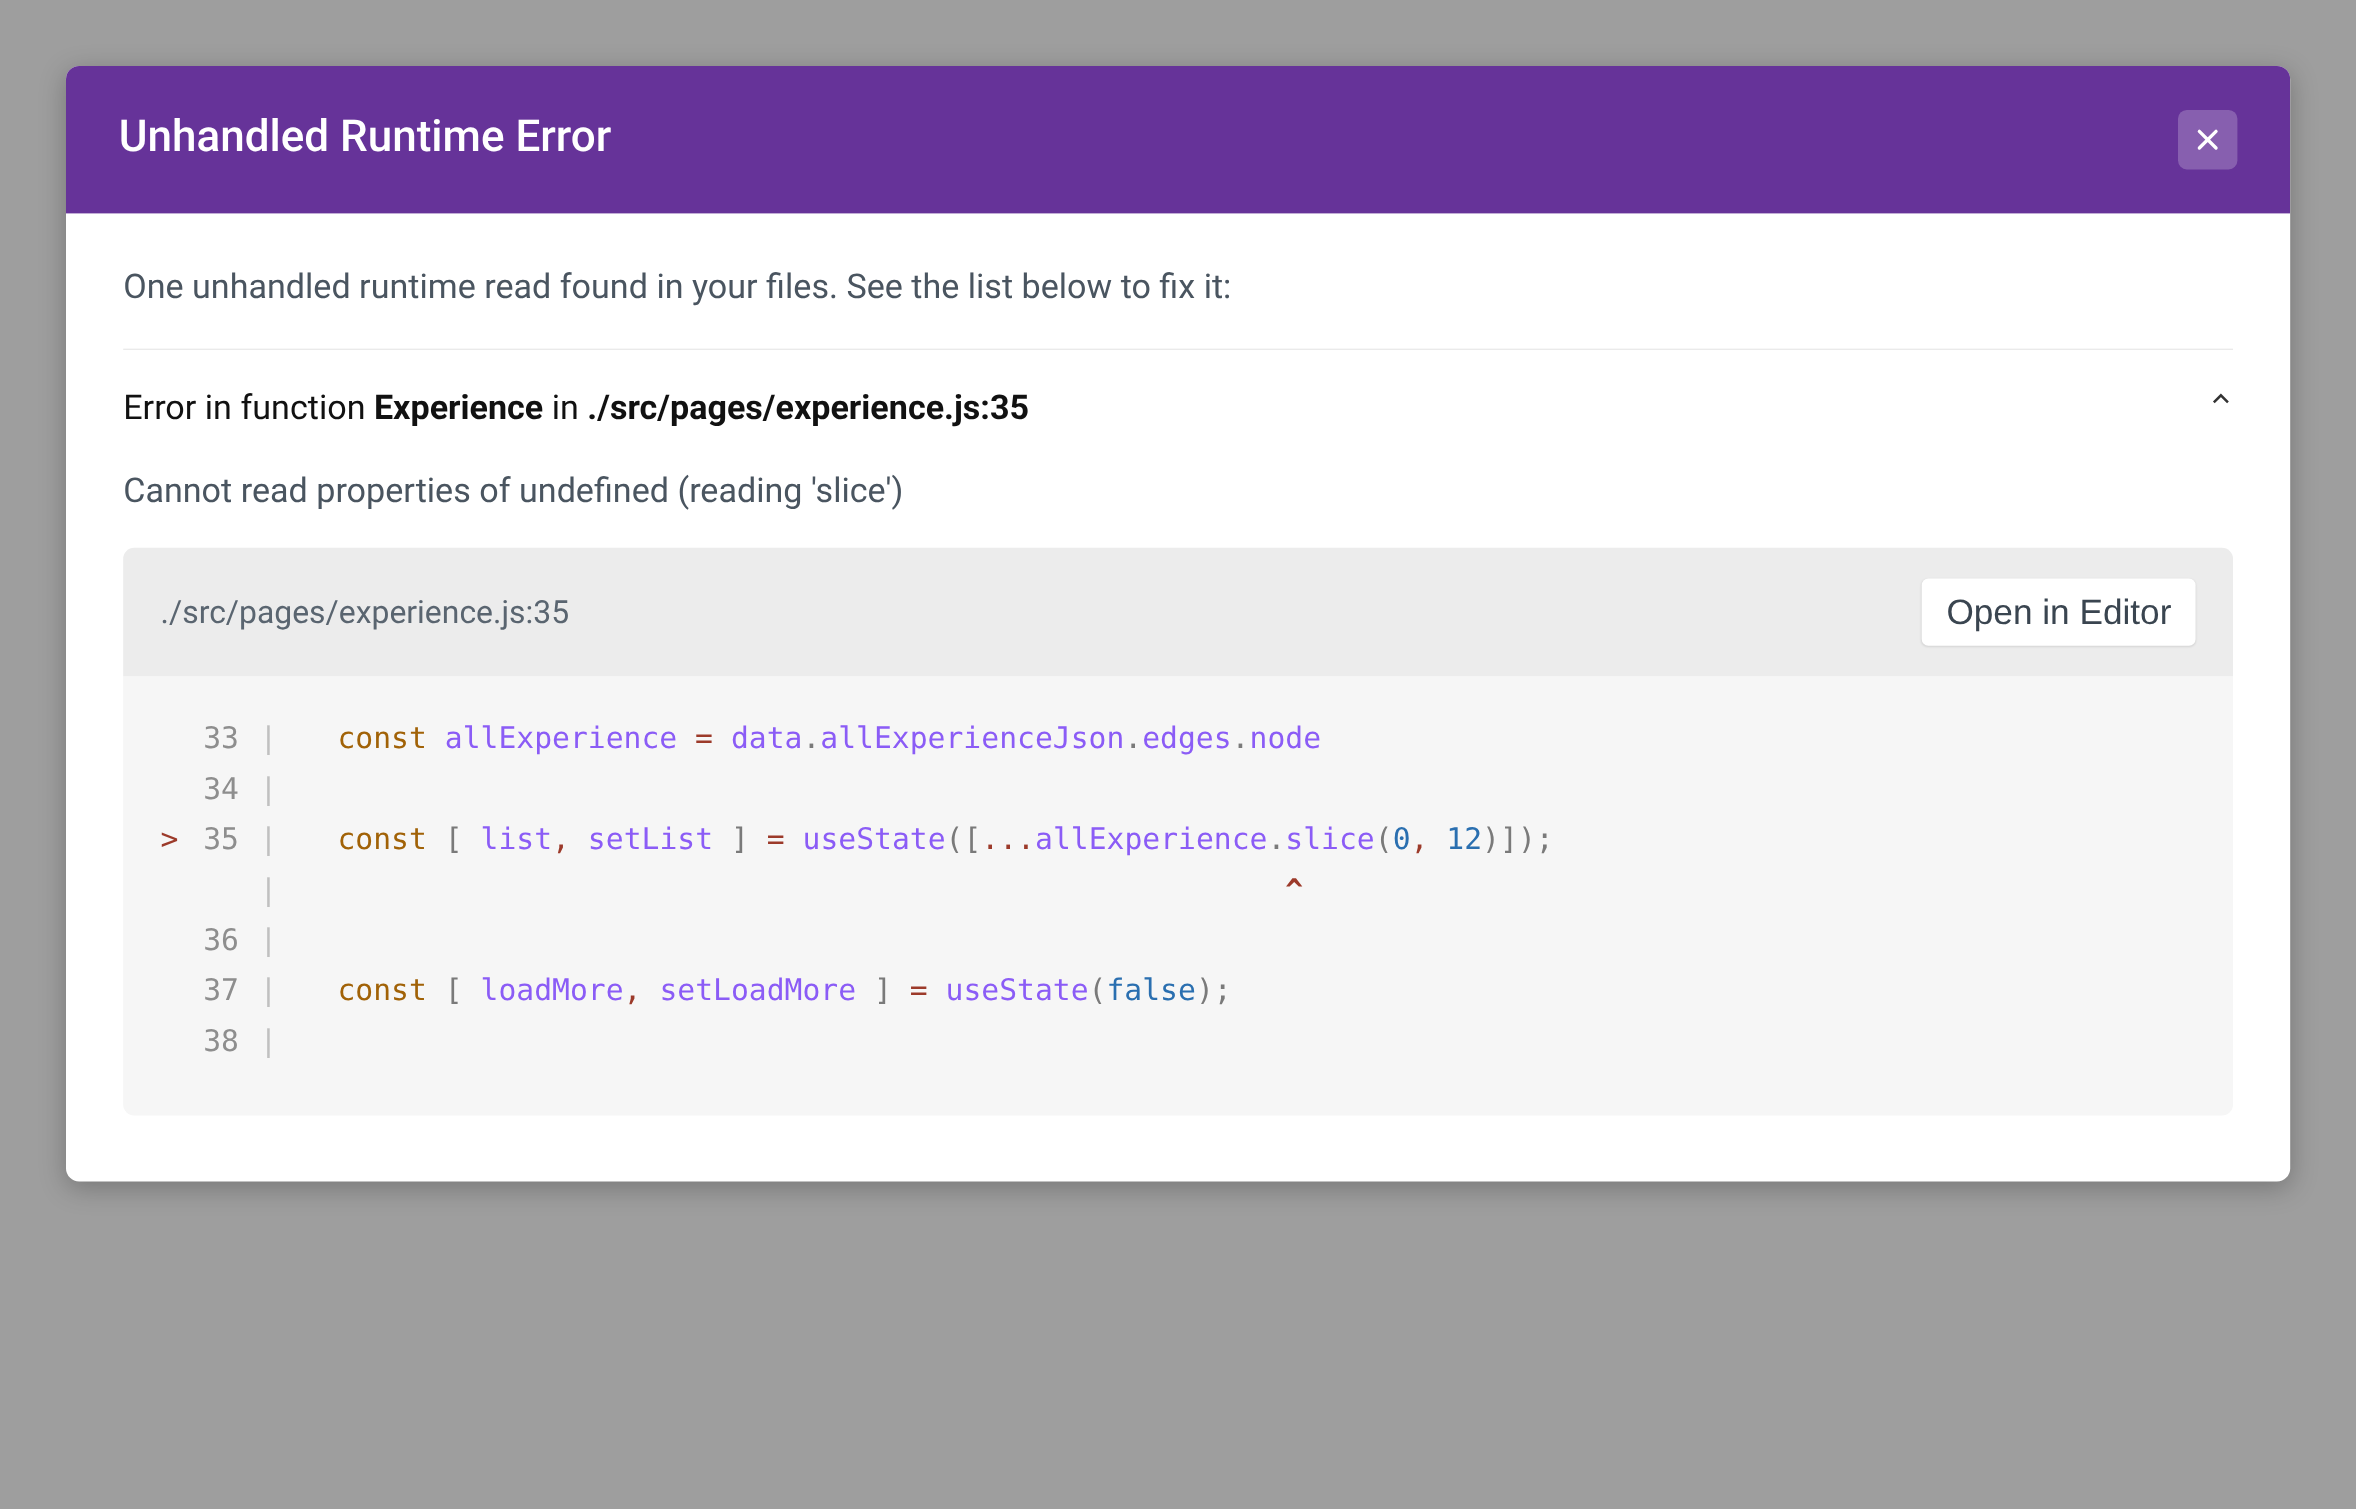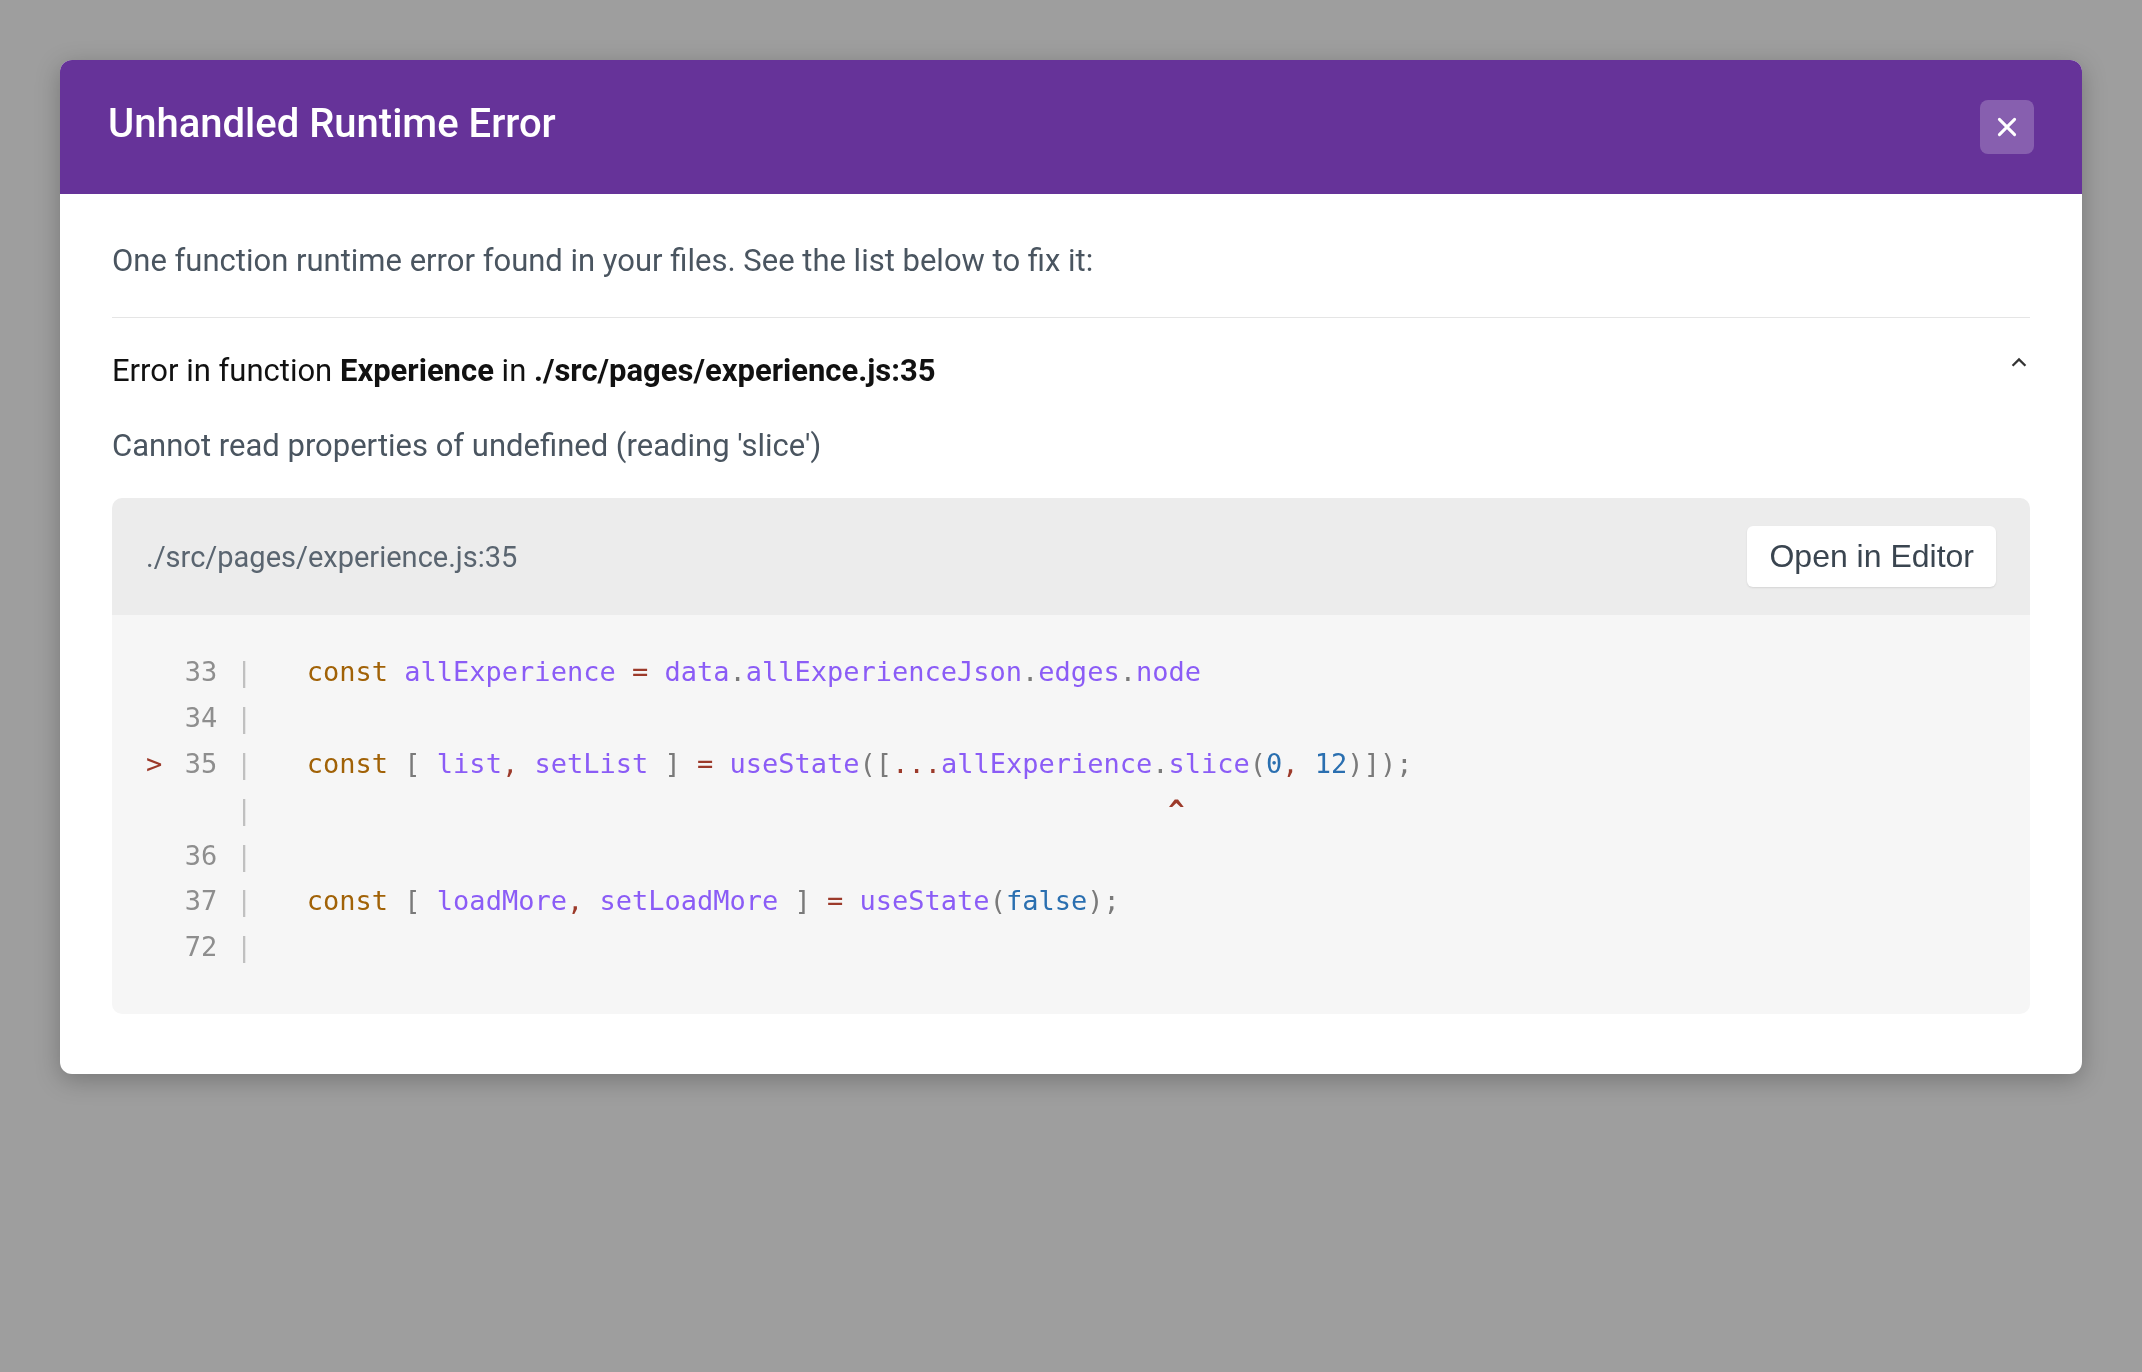--- a/index.html
+++ b/index.html
@@ -89,21 +89,21 @@
   <div class="header">
     <h1>Unhandled Runtime Error</h1>
     <div class="close-btn">
       <svg viewBox="0 0 24 24">
           <path d="M5 5 L19 19 M19 5 L5 19" fill="none" stroke-linecap="round"></path>
         </svg>
     </div>
   </div>
 
   <div class="body">
-    <p class="intro">One function runtime error found in your files. See the list below to fix it:</p>
+    <p class="intro">One unhandled runtime read found in your files. See the list below to fix it:</p>
     <hr class="divider">
 
     <div class="err-title-row">
       <div class="err-title">
         <span>Error in function </span><span class="fn">Experience</span><span> in </span><span class="path">./src/pages/experience.js:35</span>
       </div>
       <div class="chevron">
         <svg viewBox="0 0 24 24">
             <polyline points="5 15 12 8 19 15"></polyline>
           </svg>
@@ -117,16 +117,16 @@
       <button class="open-editor">Open in Editor</button>
     </div>
 
     <div class="code-block" id="code-block">
         <div class="code-line"><span class="gutter-marker"> </span><span class="gutter-num">33</span><span class="gutter-pipe">|</span><span><span>  </span><span class="tok-keyword">const</span><span> </span><span class="tok-ident">allExperience</span><span> </span><span class="tok-equals">=</span><span> </span><span class="tok-ident">data</span><span class="tok-punct">.</span><span class="tok-ident">allExperienceJson</span><span class="tok-punct">.</span><span class="tok-ident">edges</span><span class="tok-punct">.</span><span class="tok-ident">node</span></span></div>
         <div class="code-line"><span class="gutter-marker"> </span><span class="gutter-num">34</span><span class="gutter-pipe">|</span><span></span></div>
         <div class="code-line"><span class="gutter-marker">&gt;</span><span class="gutter-num">35</span><span class="gutter-pipe">|</span><span><span>  </span><span class="tok-keyword">const</span><span> </span><span class="tok-punct">[</span><span> </span><span class="tok-ident">list</span><span class="tok-equals">,</span><span> </span><span class="tok-ident">setList</span><span> </span><span class="tok-punct">]</span><span> </span><span class="tok-equals">=</span><span> </span><span class="tok-ident">useState</span><span class="tok-punct">(</span><span class="tok-punct">[</span><span class="tok-equals">...</span><span class="tok-ident">allExperience</span><span class="tok-punct">.</span><span class="tok-ident">slice</span><span class="tok-punct">(</span><span class="tok-num">0</span><span class="tok-equals">,</span><span> </span><span class="tok-num">12</span><span class="tok-punct">)</span><span class="tok-punct">]</span><span class="tok-punct">)</span><span class="tok-punct">;</span></span></div>
         <div class="code-line"><span class="gutter-marker"> </span><span class="gutter-num">  </span><span class="gutter-pipe">|</span><span><span class="tok-caret">                                                       ^</span></span></div>
         <div class="code-line"><span class="gutter-marker"> </span><span class="gutter-num">36</span><span class="gutter-pipe">|</span><span></span></div>
         <div class="code-line"><span class="gutter-marker"> </span><span class="gutter-num">37</span><span class="gutter-pipe">|</span><span><span>  </span><span class="tok-keyword">const</span><span> </span><span class="tok-punct">[</span><span> </span><span class="tok-ident">loadMore</span><span class="tok-equals">,</span><span> </span><span class="tok-ident">setLoadMore</span><span> </span><span class="tok-punct">]</span><span> </span><span class="tok-equals">=</span><span> </span><span class="tok-ident">useState</span><span class="tok-punct">(</span><span class="tok-bool">false</span><span class="tok-punct">)</span><span class="tok-punct">;</span></span></div>
-        <div class="code-line"><span class="gutter-marker"> </span><span class="gutter-num">72</span><span class="gutter-pipe">|</span><span></span></div>
+        <div class="code-line"><span class="gutter-marker"> </span><span class="gutter-num">38</span><span class="gutter-pipe">|</span><span></span></div>
       </div>
   </div>
 </div>
 
 </body></html>

